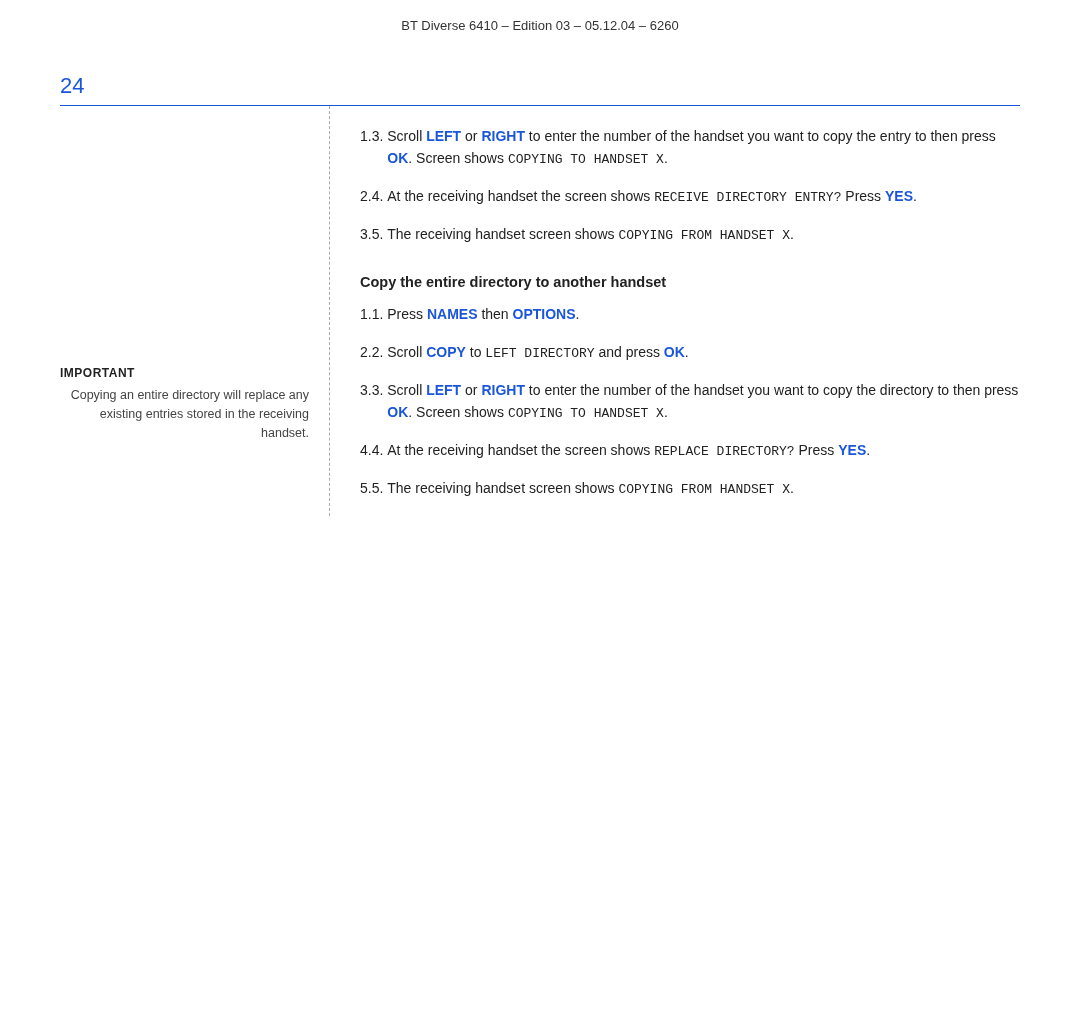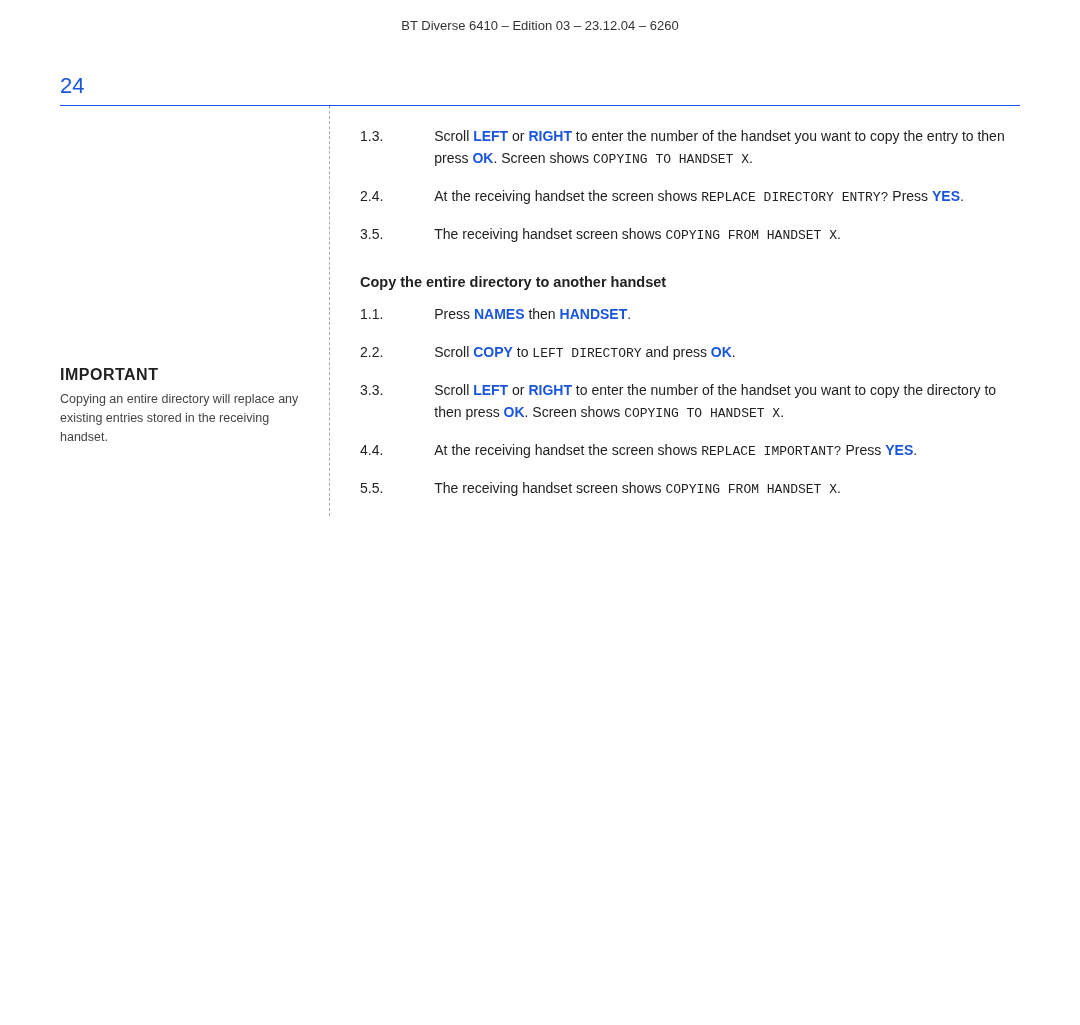--- a/index.html
+++ b/index.html
@@ -61,32 +61,33 @@
 
     .left-column {
       width: 270px;
       min-width: 270px;
       padding-top: 260px;
       padding-right: 20px;
       border-right: 1px dashed #aaaaaa;
     }
 
     .important-label {
-      font-size: 16px;
+      font-size: 12px;
       font-weight: bold;
       color: #222222;
       margin-bottom: 6px;
       text-transform: uppercase;
       letter-spacing: 0.5px;
     }
 
     .important-text {
       font-size: 12.5px;
       color: #444444;
       line-height: 1.5;
+      text-align: right;
     }
 
     .right-column {
       flex: 1;
       padding-left: 30px;
       padding-top: 20px;
     }
 
     .step-list {
       list-style: none;
@@ -105,21 +106,20 @@
       min-width: 22px;
       font-weight: normal;
     }
 
     .step-number::before {
       content: counter(step-counter) ".";
     }
 
     .step-text {
       flex: 1;
-      margin-left: 47px;
     }
 
     .blue {
       color: #1a56db;
       font-weight: bold;
     }
 
     .mono {
       font-family: 'Courier New', Courier, monospace;
       font-size: 13px;
@@ -134,21 +134,21 @@
     }
 
     .step-list-second {
       margin-top: 0;
     }
   </style>
 </head>
 <body>
 
 <div class="page-header">
-  <span>BT Diverse 6410 – Edition 03 – 23.12.04 – 6260</span>
+  <span>BT Diverse 6410 – Edition 03 – 05.12.04 – 6260</span>
 </div>
 
 <div class="page-content">
   <div class="chapter-header">
     <span class="chapter-number">24</span>
   </div>
   <hr class="header-rule">
 
   <div class="two-column">
     <div class="left-column">
@@ -158,45 +158,45 @@
 
     <div class="right-column">
 
       <ol class="step-list" id="section1-list">
           <li class="step-item">
         <span class="step-number" style="min-width:22px">3.&nbsp;</span>
         <span class="step-text">Scroll <span class="blue">LEFT</span> or <span class="blue">RIGHT</span> to enter the number of the handset you want to copy the entry to then press <span class="blue">OK</span>. Screen shows <span class="mono">COPYING TO HANDSET X</span>.</span>
       </li>
           <li class="step-item">
         <span class="step-number" style="min-width:22px">4.&nbsp;</span>
-        <span class="step-text">At the receiving handset the screen shows <span class="mono">REPLACE DIRECTORY ENTRY?</span> Press <span class="blue">YES</span>.</span>
+        <span class="step-text">At the receiving handset the screen shows <span class="mono">RECEIVE DIRECTORY ENTRY?</span> Press <span class="blue">YES</span>.</span>
       </li>
           <li class="step-item">
         <span class="step-number" style="min-width:22px">5.&nbsp;</span>
         <span class="step-text">The receiving handset screen shows <span class="mono">COPYING FROM HANDSET X</span>.</span>
       </li>
         </ol>
 
       <div class="section-heading">Copy the entire directory to another handset</div>
       <ol class="step-list step-list-second" id="section2-list">
           <li class="step-item">
         <span class="step-number" style="min-width:22px">1.&nbsp;</span>
-        <span class="step-text">Press <span class="blue">NAMES</span> then <span class="blue">HANDSET</span>.</span>
+        <span class="step-text">Press <span class="blue">NAMES</span> then <span class="blue">OPTIONS</span>.</span>
       </li>
           <li class="step-item">
         <span class="step-number" style="min-width:22px">2.&nbsp;</span>
         <span class="step-text">Scroll <span class="blue">COPY</span> to <span class="mono">LEFT DIRECTORY</span> and press <span class="blue">OK</span>.</span>
       </li>
           <li class="step-item">
         <span class="step-number" style="min-width:22px">3.&nbsp;</span>
         <span class="step-text">Scroll <span class="blue">LEFT</span> or <span class="blue">RIGHT</span> to enter the number of the handset you want to copy the directory to then press <span class="blue">OK</span>. Screen shows <span class="mono">COPYING TO HANDSET X</span>.</span>
       </li>
           <li class="step-item">
         <span class="step-number" style="min-width:22px">4.&nbsp;</span>
-        <span class="step-text">At the receiving handset the screen shows <span class="mono">REPLACE IMPORTANT?</span> Press <span class="blue">YES</span>.</span>
+        <span class="step-text">At the receiving handset the screen shows <span class="mono">REPLACE DIRECTORY?</span> Press <span class="blue">YES</span>.</span>
       </li>
           <li class="step-item">
         <span class="step-number" style="min-width:22px">5.&nbsp;</span>
         <span class="step-text">The receiving handset screen shows <span class="mono">COPYING FROM HANDSET X</span>.</span>
       </li>
         </ol>
     </div>
   </div>
 </div>
 

